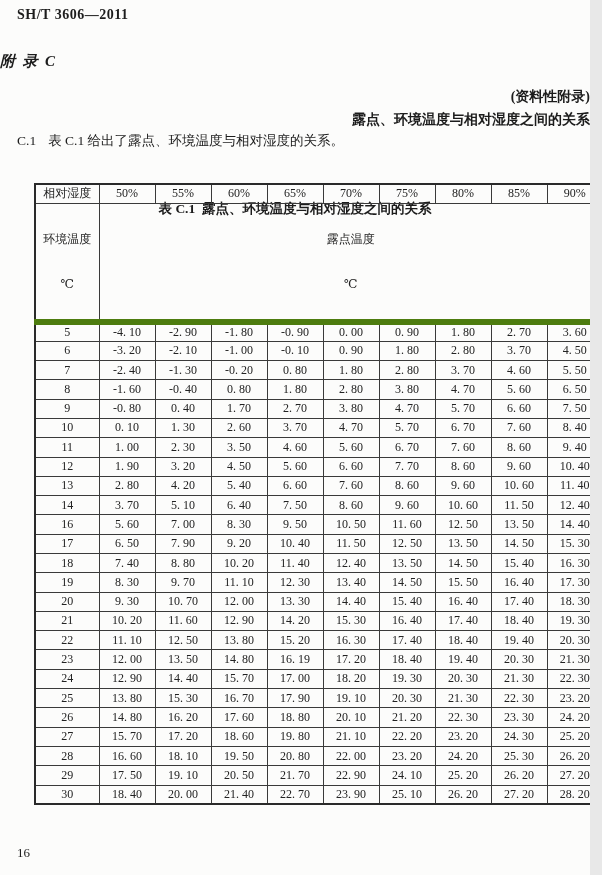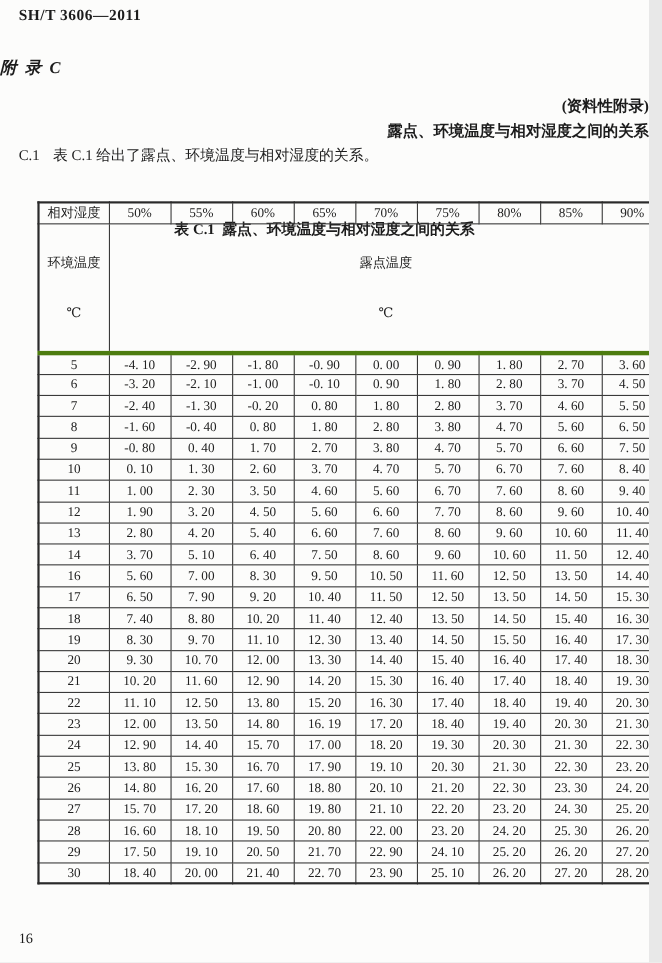--- a/index.html
+++ b/index.html
@@ -81,21 +81,21 @@
     border: 1px solid #3a3a3a;
     text-align: center;
     vertical-align: middle;
     padding: 0;
     height: 19.3px;
     line-height: 1.1;
     white-space: pre;
   }
   table.data-table { border: 2px solid #2a2a2a; }
   thead td { height: 21px; }
-  thead tr.unit-row td { height: 38px; border-bottom: 4px solid #4d7c0f; }
+  thead tr.unit-row td { height: 38px; border-bottom: 6px solid #4d7c0f; }
   thead tr.unit-row td div { line-height: 1.5; }
   col.c0 { width: 64px; }
   col.cd { width: 56px; }
   .page-number {
     position: absolute;
     left: 17px;
     bottom: 14px;
     font-size: 13px;
   }
 </style>

